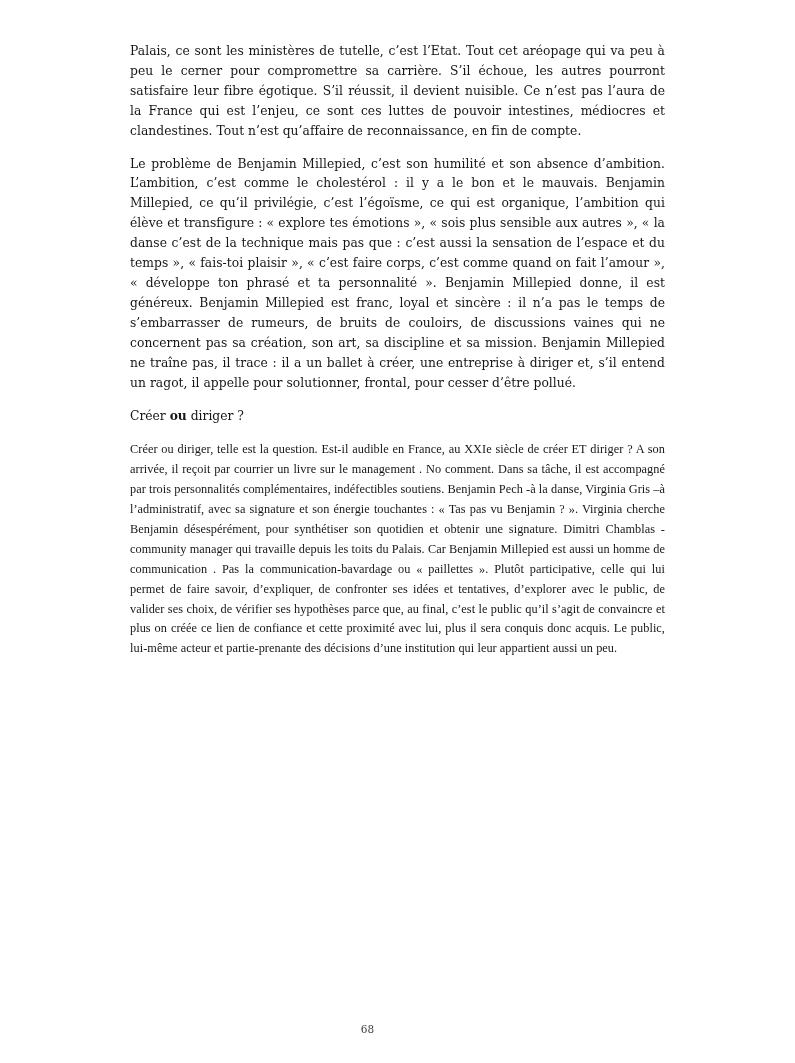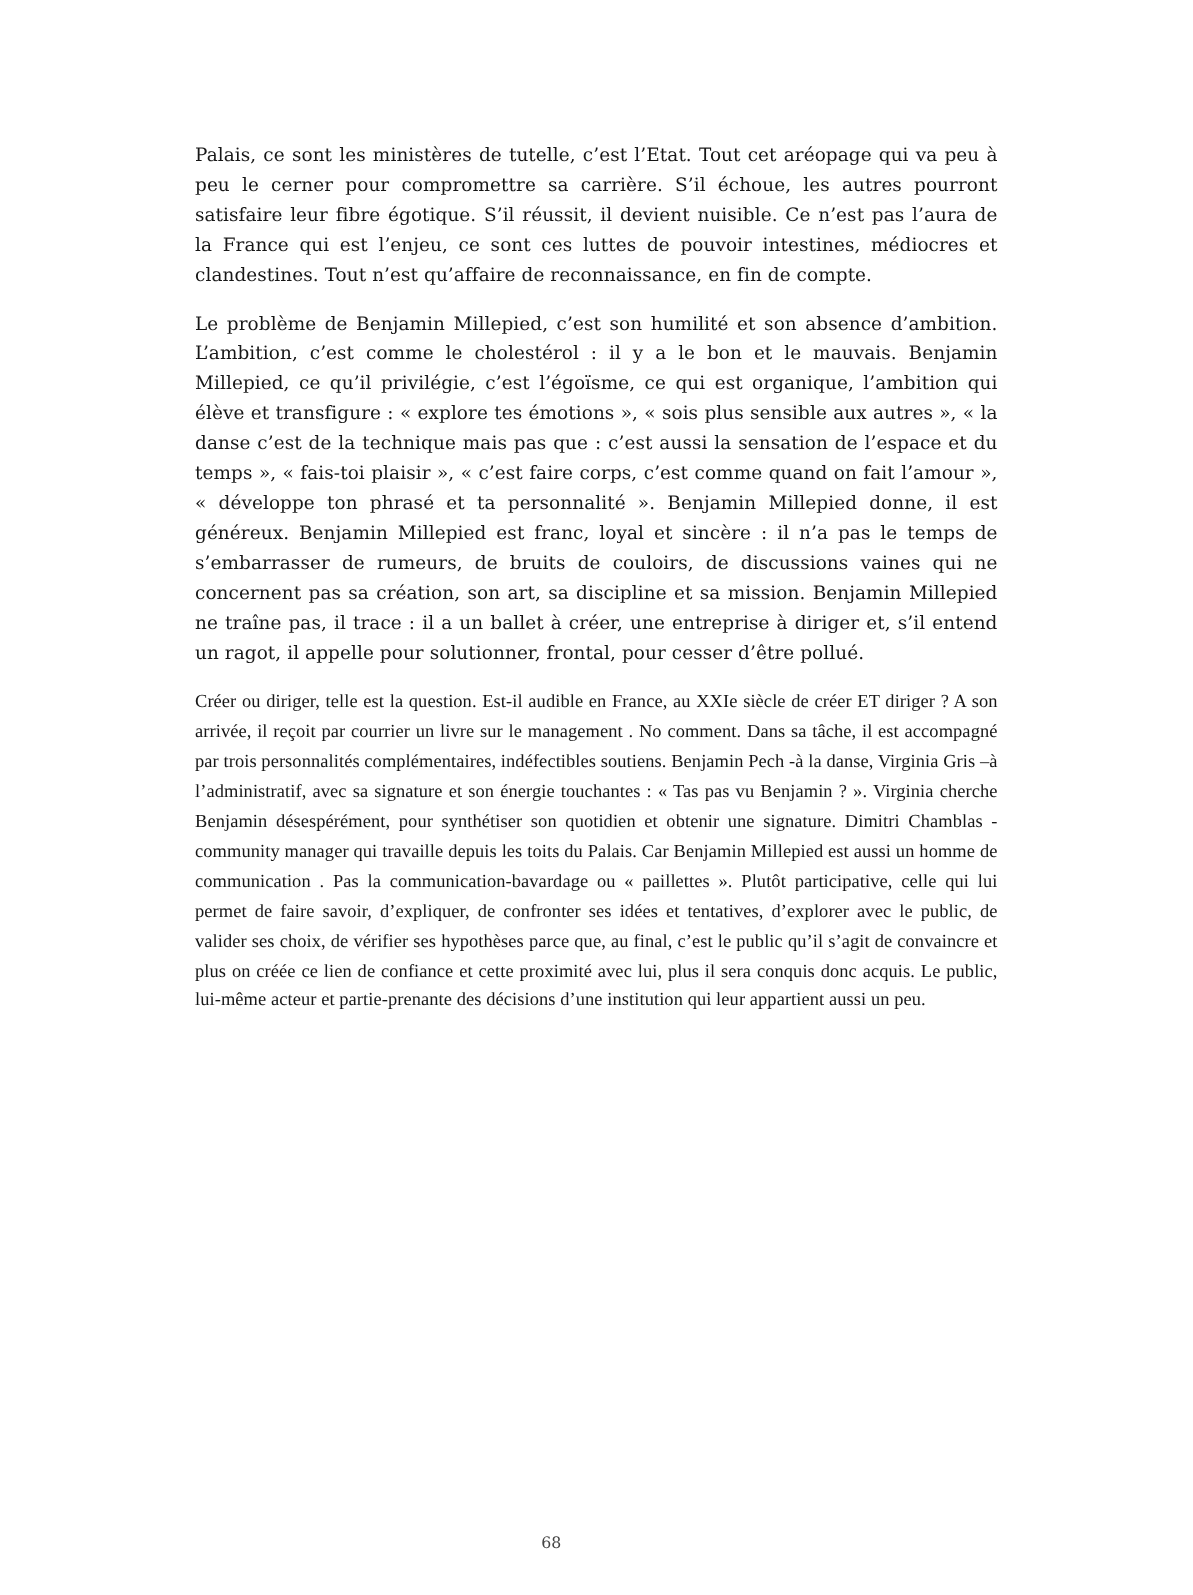--- a/index.html
+++ b/index.html
@@ -14,21 +14,21 @@
     font-family: "DejaVu Serif", "Liberation Serif", serif;
     color: #161616;
   }
   .page {
     position: absolute;
     left: 0;
     top: 0;
     width: 795px;
     height: 761px;
     box-sizing: border-box;
-    padding: 94px 130px 0 130px;
+    padding: 42px 130px 0 130px;
   }
   .para {
     font-size: 12.3px;
     line-height: 1.62;
     text-align: justify;
     text-justify: inter-word;
     margin: 0 0 13px 0;
     hyphens: none;
     letter-spacing: 0.05px;
   }
@@ -58,18 +58,19 @@
 </style>
 </head>
 <body>
 
 <div class="page">
 
   <p class="para">Palais, ce sont les ministères de tutelle, c’est l’Etat. Tout cet aréopage qui va peu à peu le cerner pour compromettre sa carrière. S’il échoue, les autres pourront satisfaire leur fibre égotique. S’il réussit, il devient nuisible. Ce n’est pas l’aura de la France qui est l’enjeu, ce sont ces luttes de pouvoir intestines, médiocres et clandestines. Tout n’est qu’affaire de reconnaissance, en fin de compte.</p>
 
   <p class="para">Le problème de Benjamin Millepied, c’est son humilité et son absence d’ambition. L’ambition, c’est comme le cholestérol : il y a le bon et le mauvais. Benjamin Millepied, ce qu’il privilégie, c’est l’égoïsme, ce qui est organique, l’ambition qui élève et transfigure : « explore tes émotions », « sois plus sensible aux autres », « la danse c’est de la technique mais pas que : c’est aussi la sensation de l’espace et du temps », « fais-toi plaisir », « c’est faire corps, c’est comme quand on fait l’amour », « développe ton phrasé et ta personnalité ». Benjamin Millepied donne, il est généreux. Benjamin Millepied est franc, loyal et sincère : il n’a pas le temps de s’embarrasser de rumeurs, de bruits de couloirs, de discussions vaines qui ne concernent pas sa création, son art, sa discipline et sa mission. Benjamin Millepied ne traîne pas, il trace : il a un ballet à créer, une entreprise à diriger et, s’il entend un ragot, il appelle pour solutionner, frontal, pour cesser d’être pollué.</p>
 
+  <p class="heading"><span>Créer </span><b>ou</b><span> diriger ?</span></p>
 
   <p class="para last">Créer ou diriger, telle est la question. Est-il audible en France, au XXIe siècle de créer ET diriger ? A son arrivée, il reçoit par courrier un livre sur le management . No comment. Dans sa tâche, il est accompagné par trois personnalités complémentaires, indéfectibles soutiens. Benjamin Pech  -à la danse, Virginia Gris –à l’administratif, avec sa signature et son énergie touchantes : « Tas pas vu Benjamin ? ». Virginia cherche Benjamin désespérément, pour synthétiser son quotidien et obtenir une signature. Dimitri Chamblas -community manager qui travaille depuis les toits du Palais. Car Benjamin Millepied est aussi un homme de communication . Pas la communication-bavardage ou « paillettes ». Plutôt participative, celle qui lui permet de faire savoir, d’expliquer, de confronter ses idées et tentatives, d’explorer avec le public, de valider ses choix, de vérifier ses hypothèses parce que, au final, c’est le public qu’il s’agit de convaincre et plus on créée ce lien de confiance et cette proximité avec lui, plus il sera conquis donc acquis. Le public, lui-même acteur et partie-prenante des décisions d’une institution qui leur appartient aussi un peu.</p>
 
 </div>
 
 <div class="footer">68</div>
 
 </body></html>

